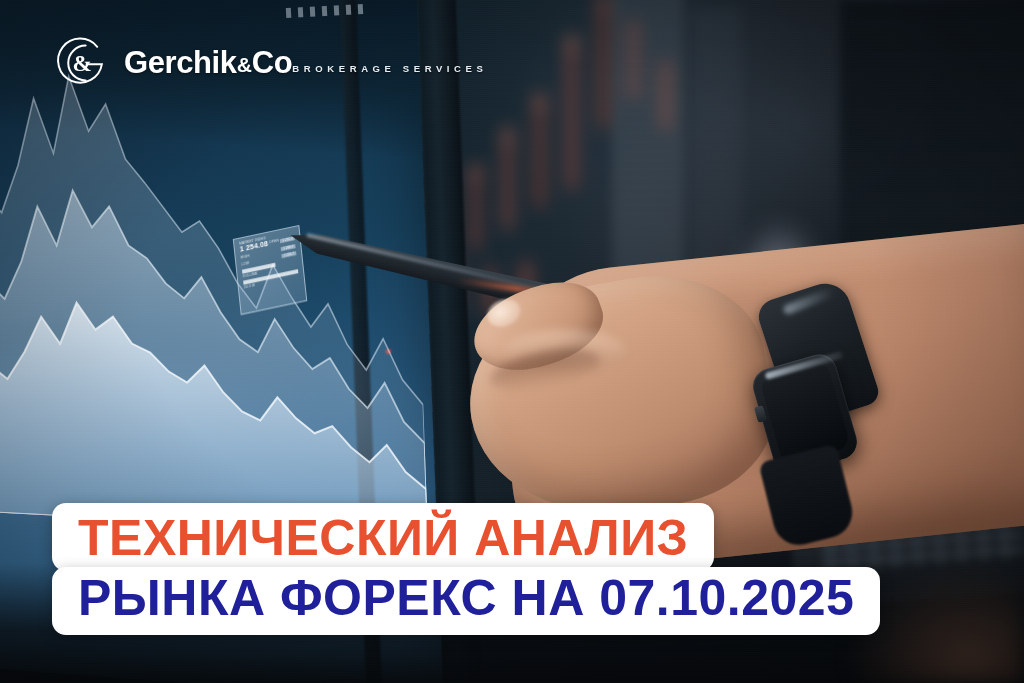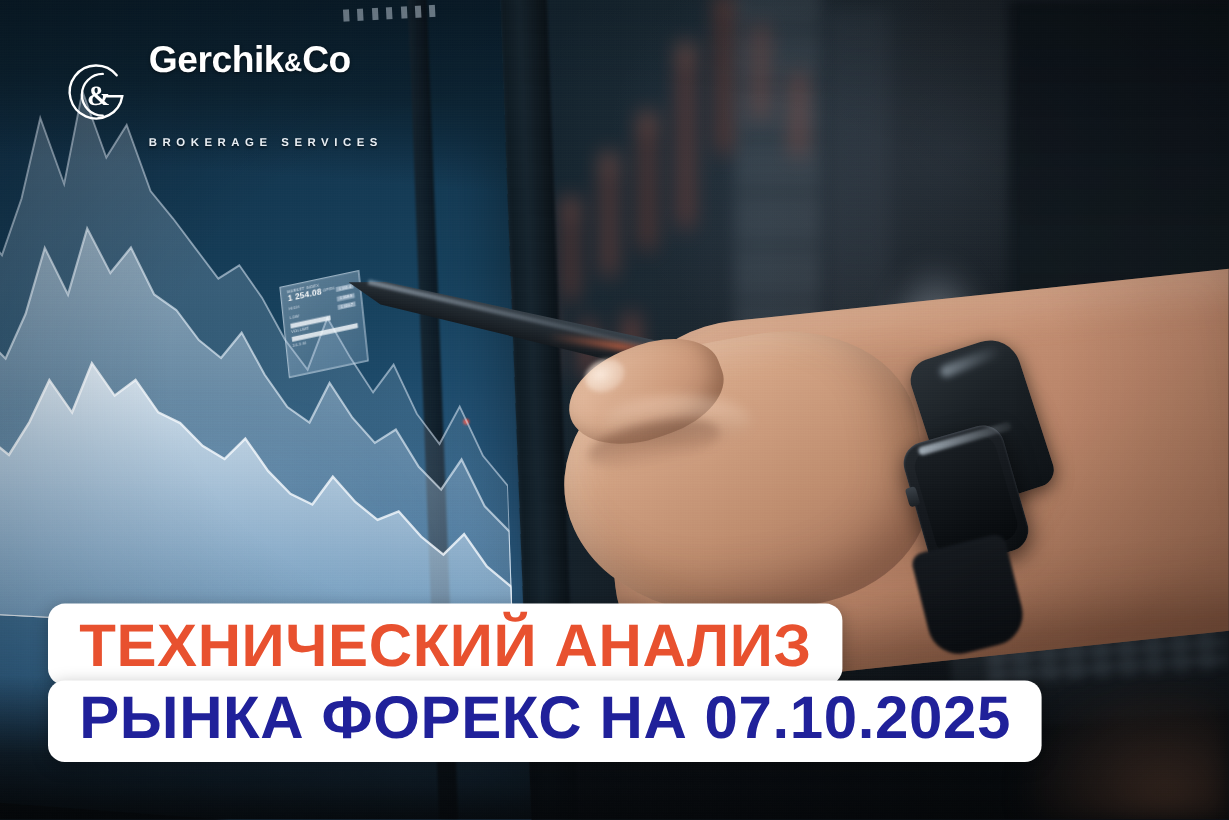--- a/index.html
+++ b/index.html
@@ -238,33 +238,33 @@
       repeating-linear-gradient(90deg, rgba(255,255,255,.04) 0 1px, rgba(0,0,0,.04) 1px 2px);
   }
   .vignette{
     position:absolute;inset:0;pointer-events:none;
     background:radial-gradient(ellipse 90% 85% at 50% 45%, rgba(0,0,0,0) 40%, rgba(0,0,0,.42) 100%);
   }
 
   
   .logo{position:absolute;left:52px;top:34px;display:flex;align-items:center;gap:14px;}
   .logo-mark{width:58px;height:58px;flex:0 0 58px;}
-  .logo-text{display:flex;flex-direction:column;justify-content:center;gap:32px;}
+  .logo-text{display:flex;flex-direction:row;justify-content:center;}
   .logo-name{
     color:#fff;font-size:31px;font-weight:700;letter-spacing:-.4px;line-height:1.02;
     white-space:nowrap;text-shadow:0 1px 3px rgba(0,0,0,.5);
   }
   .logo-name .amp{font-size:21px;font-weight:700;vertical-align:1px;letter-spacing:0;}
   .logo-tag{
     color:#e9eef3;font-size:9.5px;font-weight:700;letter-spacing:4.6px;
     margin-top:16px;white-space:nowrap;text-shadow:0 1px 2px rgba(0,0,0,.55);
   }
 
   
-  .banner{position:absolute;left:40px;top:503px;}
+  .banner{position:absolute;left:52px;top:503px;}
   .band{
     background:#fff;border-radius:14px;box-shadow:0 3px 14px rgba(0,0,0,.28);
     display:inline-block;padding:8px 26px 6px 26px;white-space:nowrap;
   }
   .band2{margin-top:-4px;padding-top:4px;padding-bottom:10px;}
   .line1{
     color:#E8512F;font-size:50px;font-weight:800;letter-spacing:.5px;line-height:1.08;
     white-space:nowrap;
   }
   .line2{

